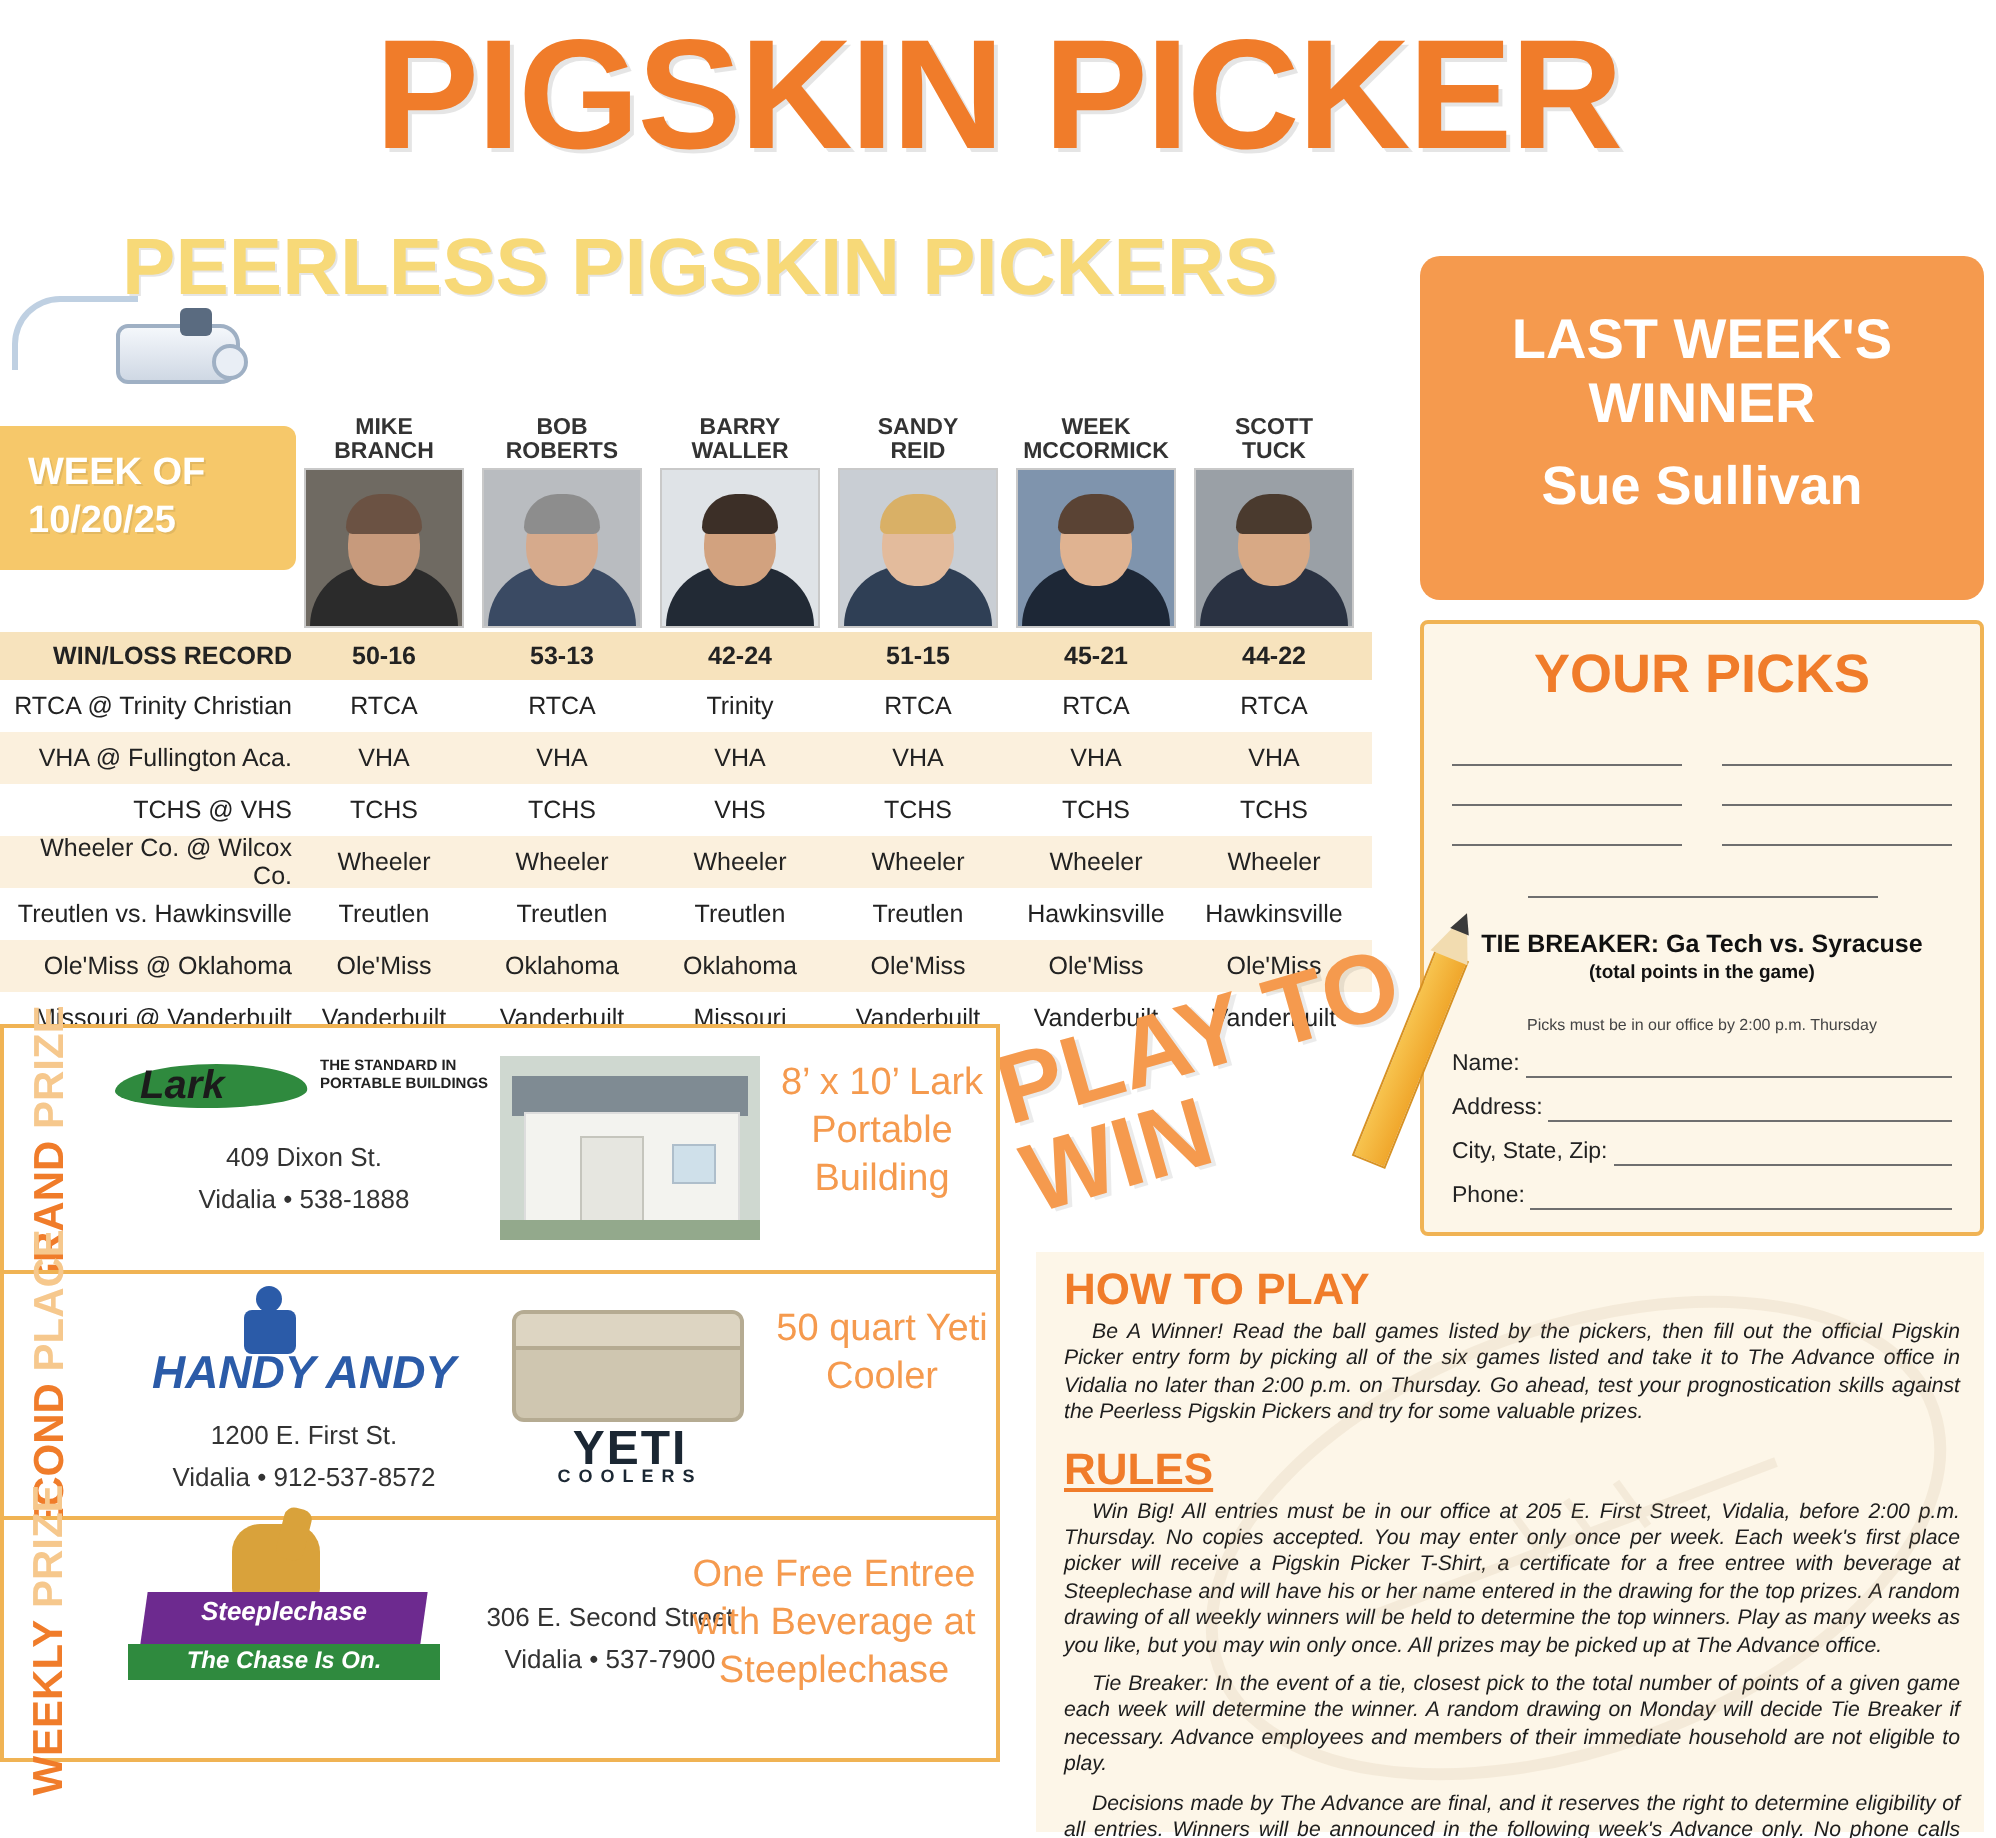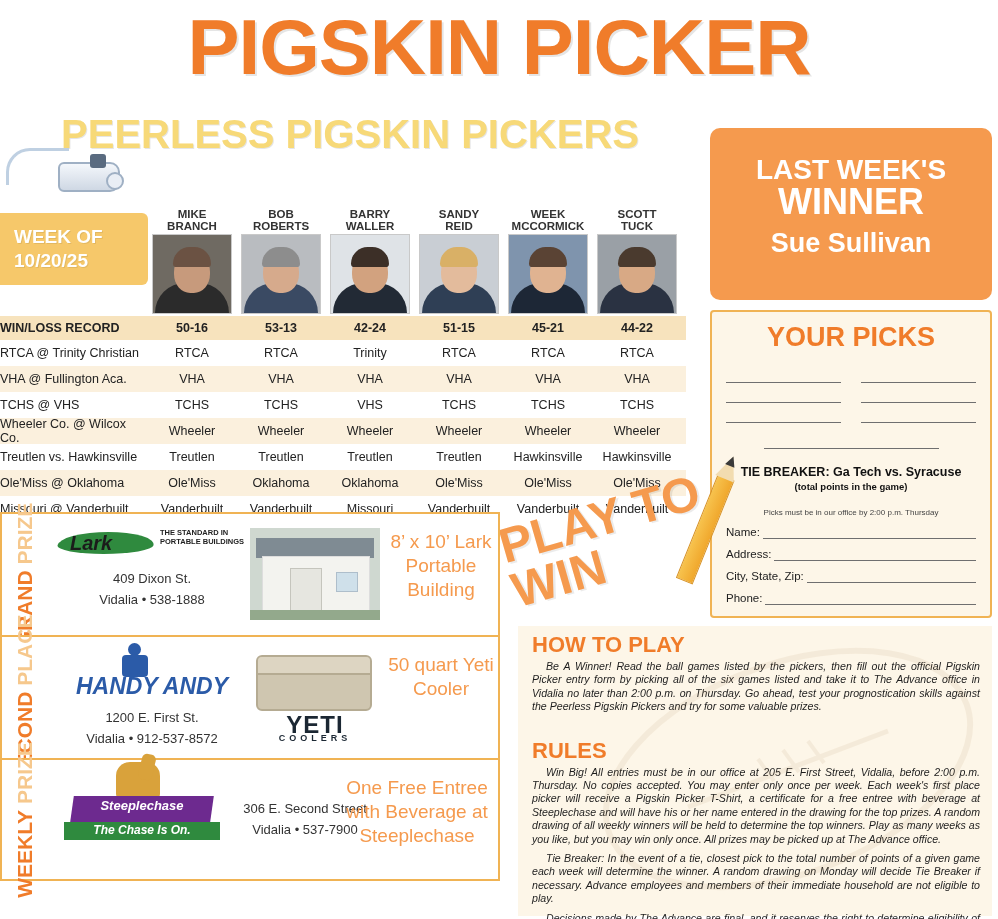--- a/index.html
+++ b/index.html
@@ -95,37 +95,37 @@
     border-radius:20px 20px 4px 4px;
   }
 
   .rows{margin-top:2px;}
   .row{
     display:flex;align-items:center;height:26px;font-size:12.5px;
   }
   .row.alt{background:#fbf0dd;}
   .row.recrow{background:#f7e3bd;font-weight:bold;height:24px;}
   .rlabel{
-    width:152px;padding-right:6px;box-sizing:border-box;
+    width:152px;padding-right:6px;box-sizing:border-box;text-align:right;
     font-size:12.5px;color:#222;
   }
   .row.recrow .rlabel{font-size:12.5px;letter-spacing:0px;}
   .rcell{
     width:80px;margin-right:9px;text-align:center;font-size:12.5px;color:#222;
   }
   .rcell:last-child{margin-right:0;}
 
   
   .winner-box{
     position:absolute;left:710px;top:128px;width:282px;height:172px;
     background:#f59a4e;border-radius:10px;color:#fff;text-align:center;
     box-sizing:border-box;padding-top:26px;
   }
   .winner-box .l1{font-size:28px;font-weight:bold;line-height:32px;}
-  .winner-box .l2{font-size:36px;font-weight:bold;line-height:32px;}
+  .winner-box .l2{font-size:28px;font-weight:bold;line-height:32px;}
   .winner-name{font-size:27px;font-weight:bold;margin-top:10px;}
 
   
   .picks-box{
     position:absolute;left:710px;top:310px;width:282px;height:308px;
     background:#fdf6e8;border:2px solid #f0b354;border-radius:4px;
     box-sizing:border-box;padding:8px 14px;
   }
   .picks-title{
     text-align:center;font-size:27px;font-weight:bold;color:#f07c2a;
@@ -268,21 +268,21 @@
   }
 
   
   .howto{
     position:absolute;left:518px;top:626px;width:474px;height:290px;
     background:#fdf6e8;box-sizing:border-box;padding:6px 12px 0 14px;
   }
   .howto h2{
     margin:0 0 2px;color:#f07c2a;font-size:22px;font-weight:bold;
   }
-  .howto h2.rules{margin-top:24px;}
+  .howto h2.rules{margin-top:8px;text-decoration:underline;}
   .howto p{
     margin:0 0 6px;font-size:10.6px;line-height:13.4px;color:#1d1d1d;text-align:justify;font-style:italic;
   }
   .howto p.indent{text-indent:14px;}
 
   
   .watermark{
     position:absolute;right:0;bottom:0;width:420px;height:300px;
     opacity:0.10;pointer-events:none;
   }

